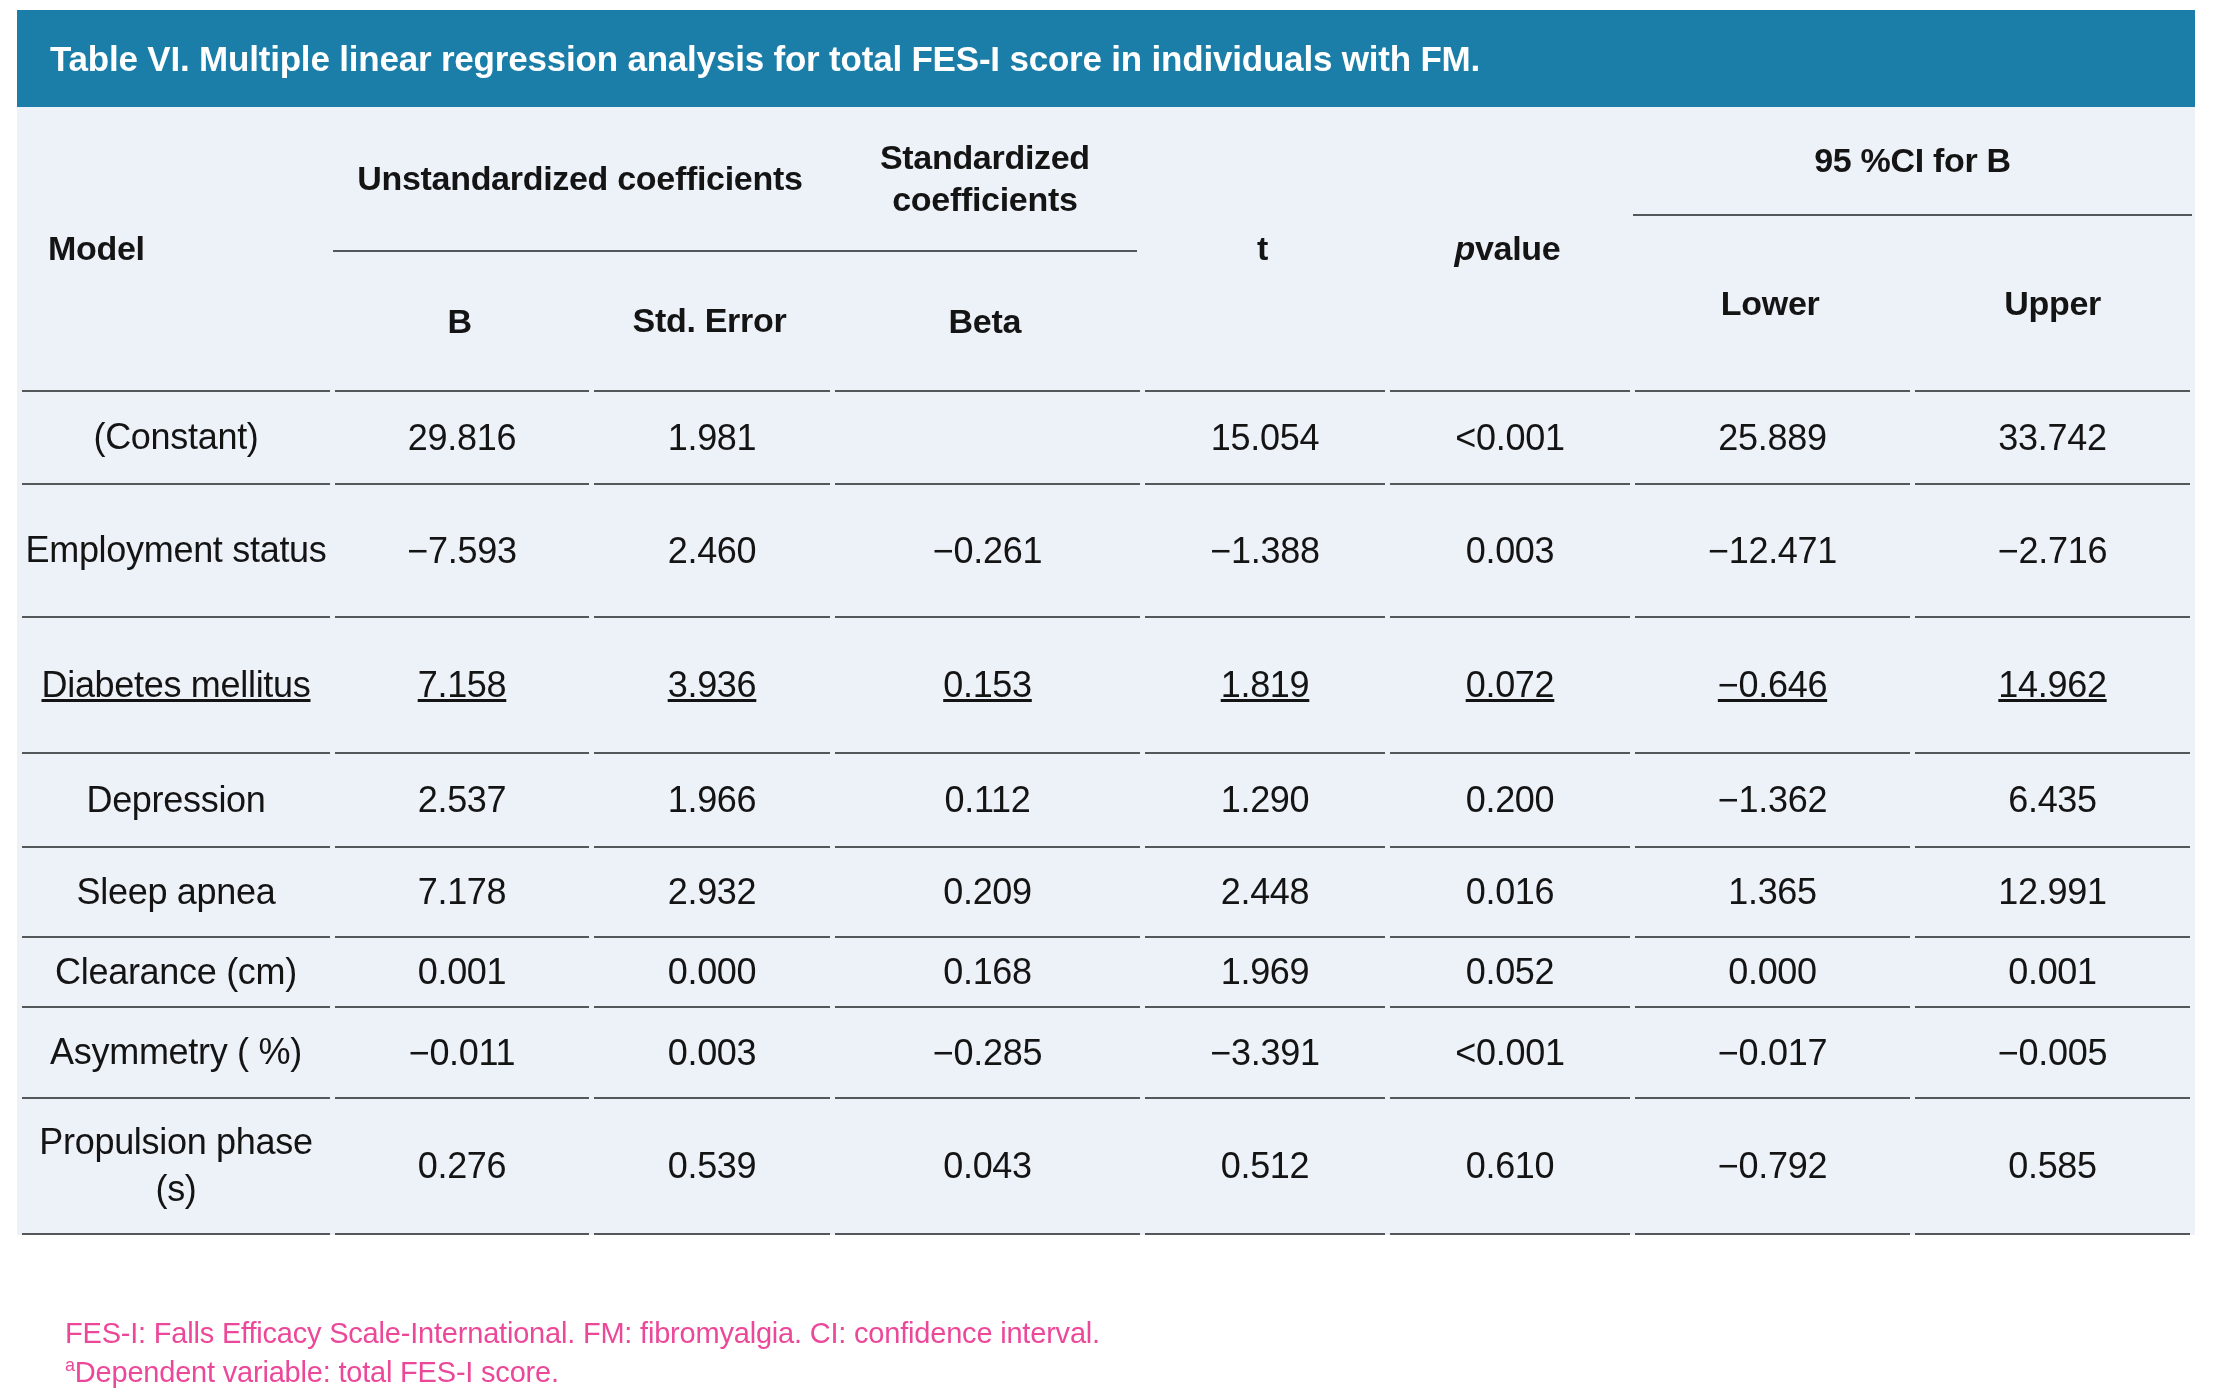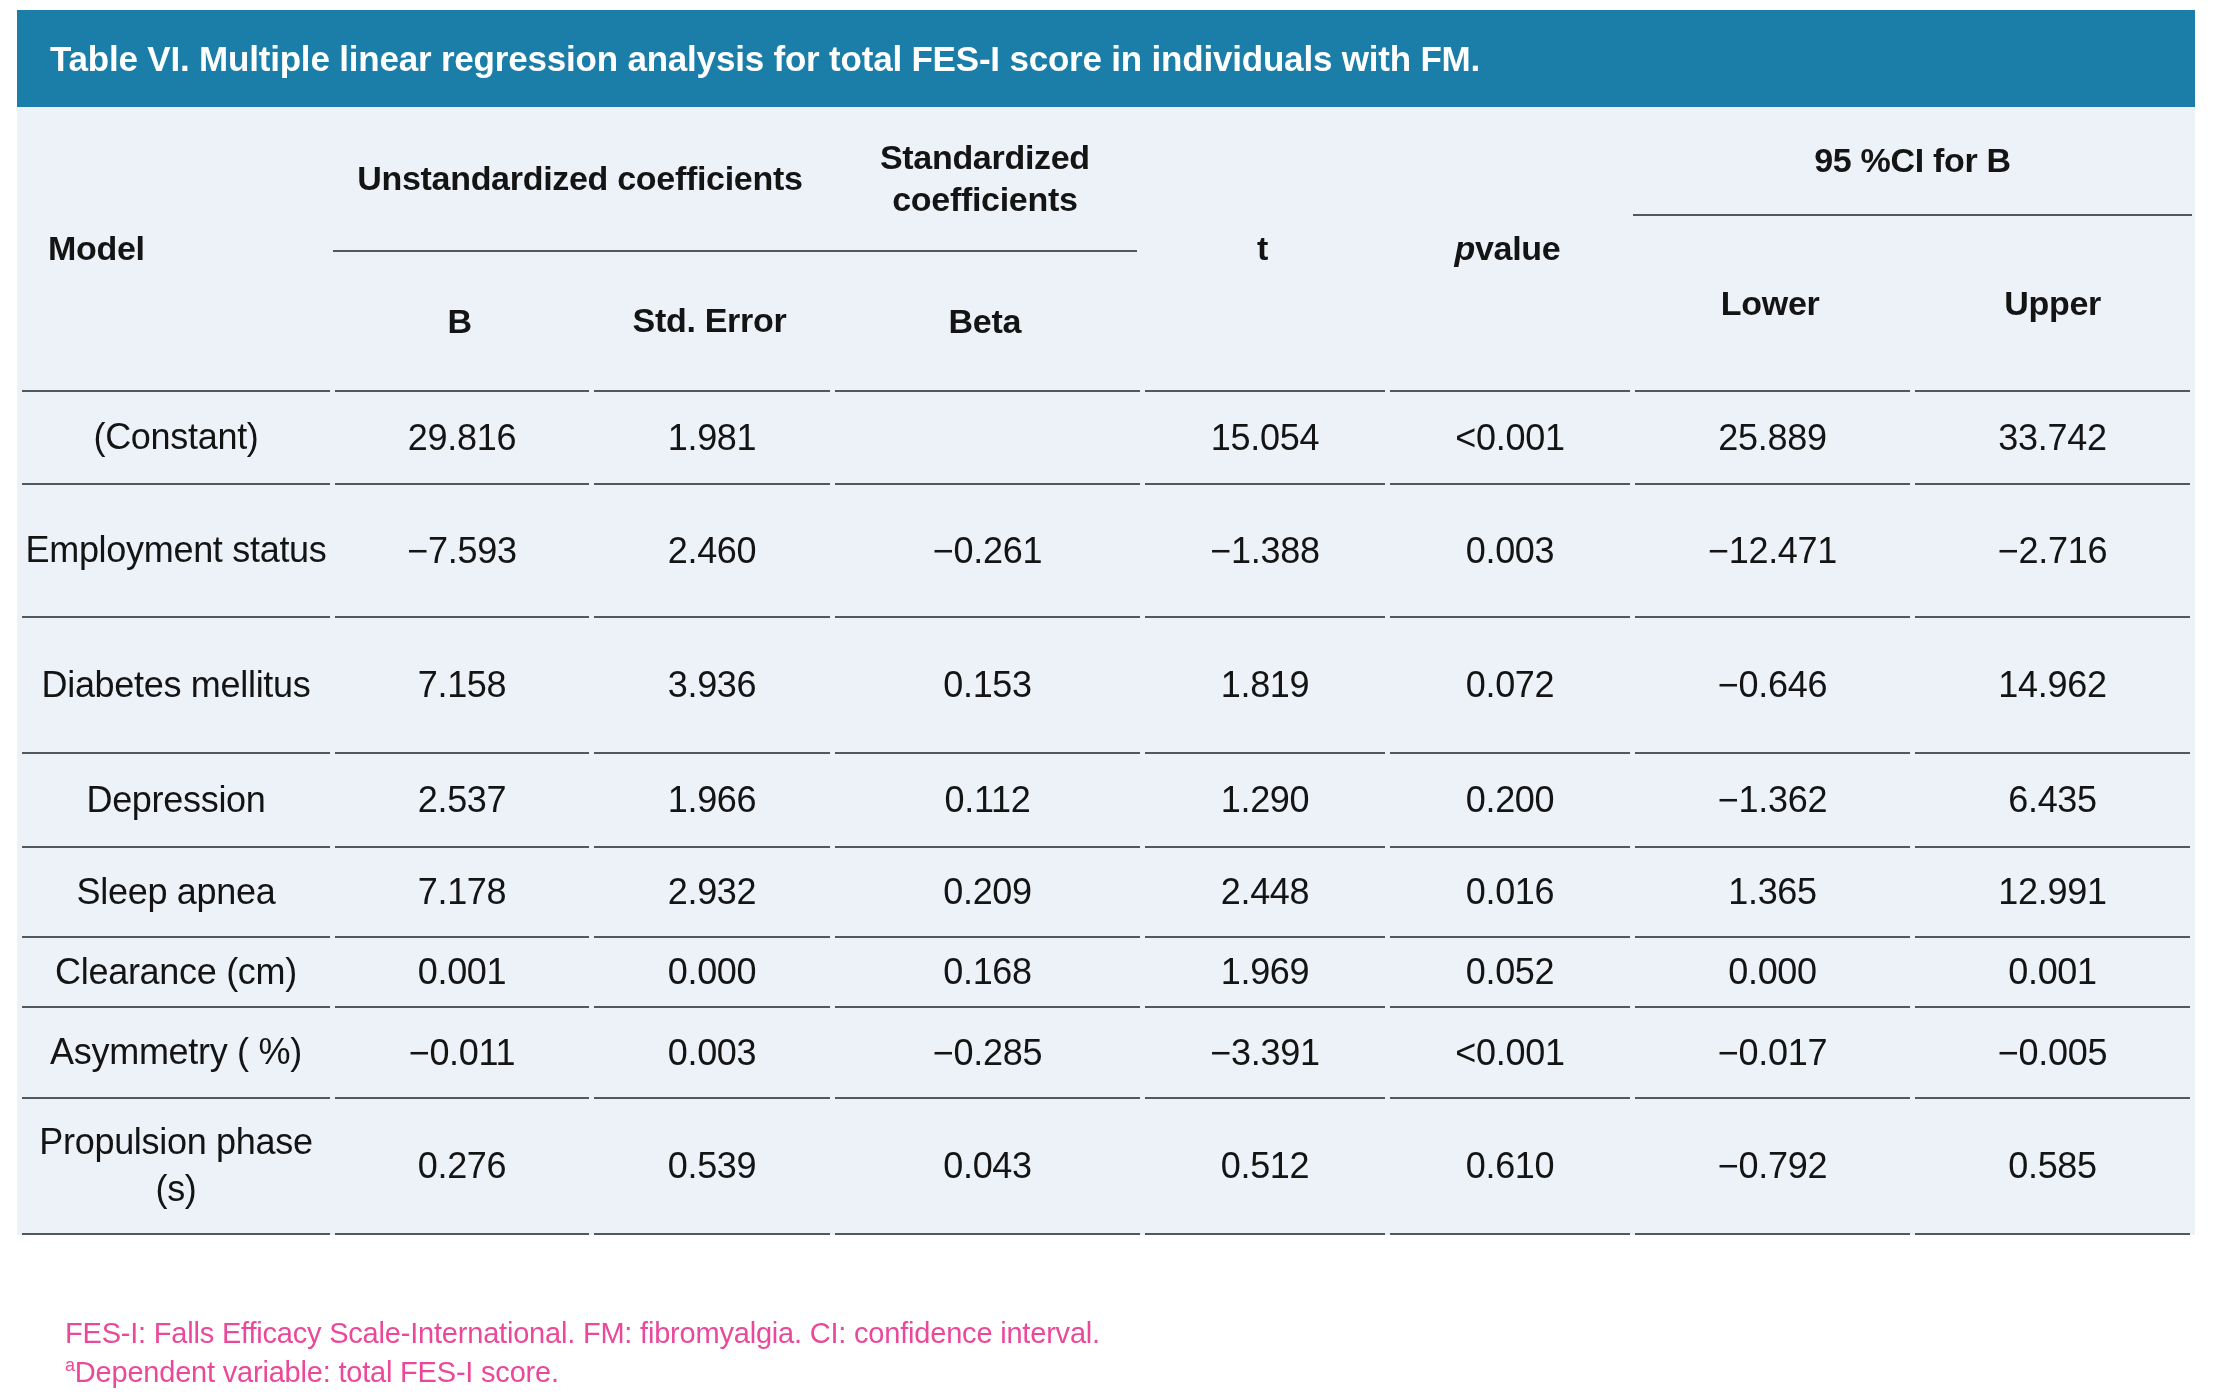--- a/index.html
+++ b/index.html
@@ -116,21 +116,21 @@
     text-align: center;
     padding: 0;
   }
   td.model-cell {
     text-align: left;
     padding-left: 26px;
     line-height: 1.3;
   }
   tr.r0 td { height: 93px; }
   tr.r1 td { height: 133px; }
-  tr.r2 td { height: 136px; }
+  tr.r2 td { height: 136px; text-decoration: underline; }
   tr.r3 td { height: 94px; }
   tr.r4 td { height: 90px; }
   tr.r5 td { height: 70px; }
   tr.r6 td { height: 91px; }
   tr.r7 td { height: 136px; }
   tr.bottom-rule td { height: 0; border-top: 2px solid #54585b; }
   
   .footnotes {
     margin: 26px 0 0 48px;
     font-size: 29px;

